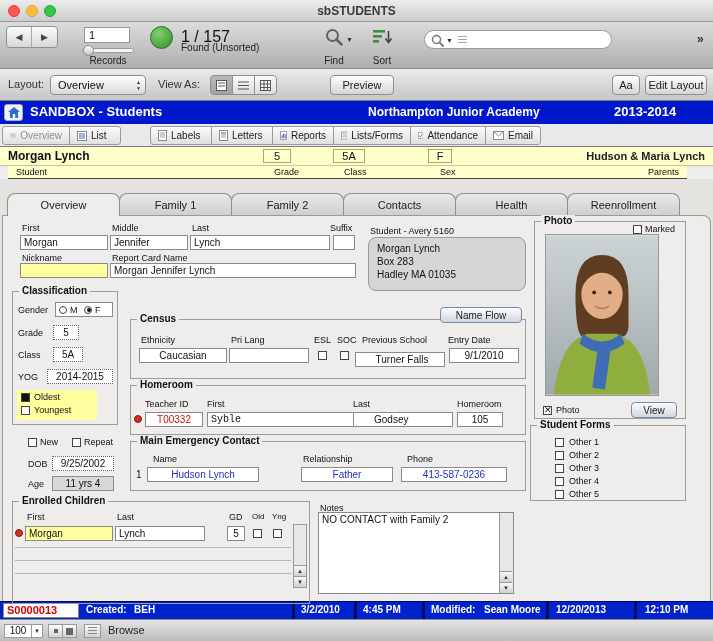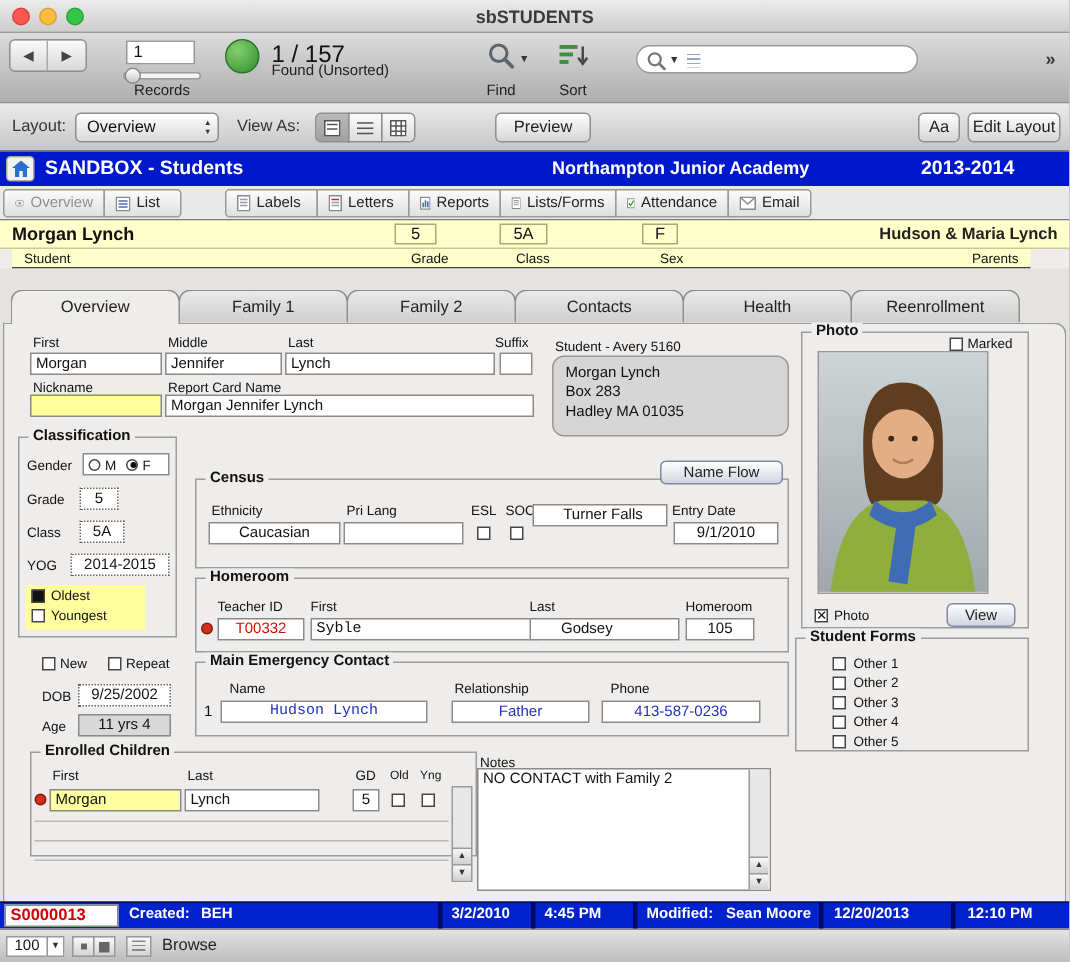--- a/index.html
+++ b/index.html
@@ -450,21 +450,21 @@
       <span class="sl" style="left:10px; top:15px;">Ethnicity</span>
       <span class="sl" style="left:100px; top:15px;">Pri Lang</span>
       <span class="sl" style="left:183px; top:15px;">ESL</span>
       <span class="sl" style="left:206px; top:15px;">SOC</span>
       <span class="sl" style="left:231px; top:15px;">Previous  School</span>
       <span class="sl" style="left:317px; top:15px;">Entry Date</span>
       <div class="fld center" style="left:8px; top:28px; width:88px;">Caucasian</div>
       <div class="fld" style="left:98px; top:28px; width:80px;"></div>
       <span class="cb" style="left:187px; top:31px;"></span>
       <span class="cb" style="left:209px; top:31px;"></span>
-      <div class="fld center" style="left:224px; top:16px; width:90px;padding-left:7px;">Turner Falls</div>
+      <div class="fld center" style="left:224px; top:32px; width:90px;padding-left:7px;">Turner Falls</div>
       <div class="fld center" style="left:318px; top:28px; width:70px;">9/1/2010</div>
     </div>
 
     <div class="group" style="left:130px; top:206px; width:396px; height:50px;">
       <span class="gtitle">Homeroom</span>
       <span class="sl" style="left:14px; top:13px;">Teacher ID</span>
       <span class="sl" style="left:76px; top:13px;">First</span>
       <span class="sl" style="left:222px; top:13px;">Last</span>
       <span class="sl" style="left:326px; top:13px;">Homeroom</span>
       <span class="reddot" style="left:3px; top:29px;"></span>
@@ -473,26 +473,26 @@
       <div class="fld" style="left:222px; top:26px; width:100px;padding-left:20px;">Godsey</div>
       <div class="fld center" style="left:326px; top:26px; width:46px;">105</div>
     </div>
 
     <div class="group" style="left:130px; top:262px; width:396px; height:50px;">
       <span class="gtitle">Main Emergency Contact</span>
       <span class="sl" style="left:22px; top:12px;">Name</span>
       <span class="sl" style="left:172px; top:12px;">Relationship</span>
       <span class="sl" style="left:276px; top:12px;">Phone</span>
       <span class="sl" style="left:5px; top:27px; font-size:10px;">1</span>
-      <div class="fld blue center" style="left:16px; top:25px; width:138px;font-family:Liberation Mono, monospace;">Hudson Lynch</div>
+      <div class="fld blue center" style="left:16px; top:25px; width:112px;">Hudson Lynch</div>
       <div class="fld blue center" style="left:170px; top:25px; width:92px;">Father</div>
       <div class="fld blue center" style="left:270px; top:25px; width:106px;">413-587-0236</div>
     </div>
 
-    <div class="group" style="left:20px; top:322px; width:298px; height:70px;padding-left:20px;">
+    <div class="group" style="left:12px; top:322px; width:298px; height:103px;padding-left:20px;">
       <span class="gtitle">Enrolled Children</span>
       <span class="sl" style="left:14px; top:10px;">First</span>
       <span class="sl" style="left:104px; top:10px;">Last</span>
       <span class="sl" style="left:216px; top:10px;">GD</span>
       <span class="sl" style="left:239px; top:10px; font-size:8px;">Old</span>
       <span class="sl" style="left:259px; top:10px; font-size:8px;">Yng</span>
       <span class="reddot" style="left:2px; top:27px;"></span>
       <div class="fld yellow" style="left:12px; top:24px; width:88px;">Morgan</div>
       <div class="fld" style="left:102px; top:24px; width:90px;">Lynch</div>
       <div class="fld center" style="left:214px; top:24px; width:18px;">5</div>

